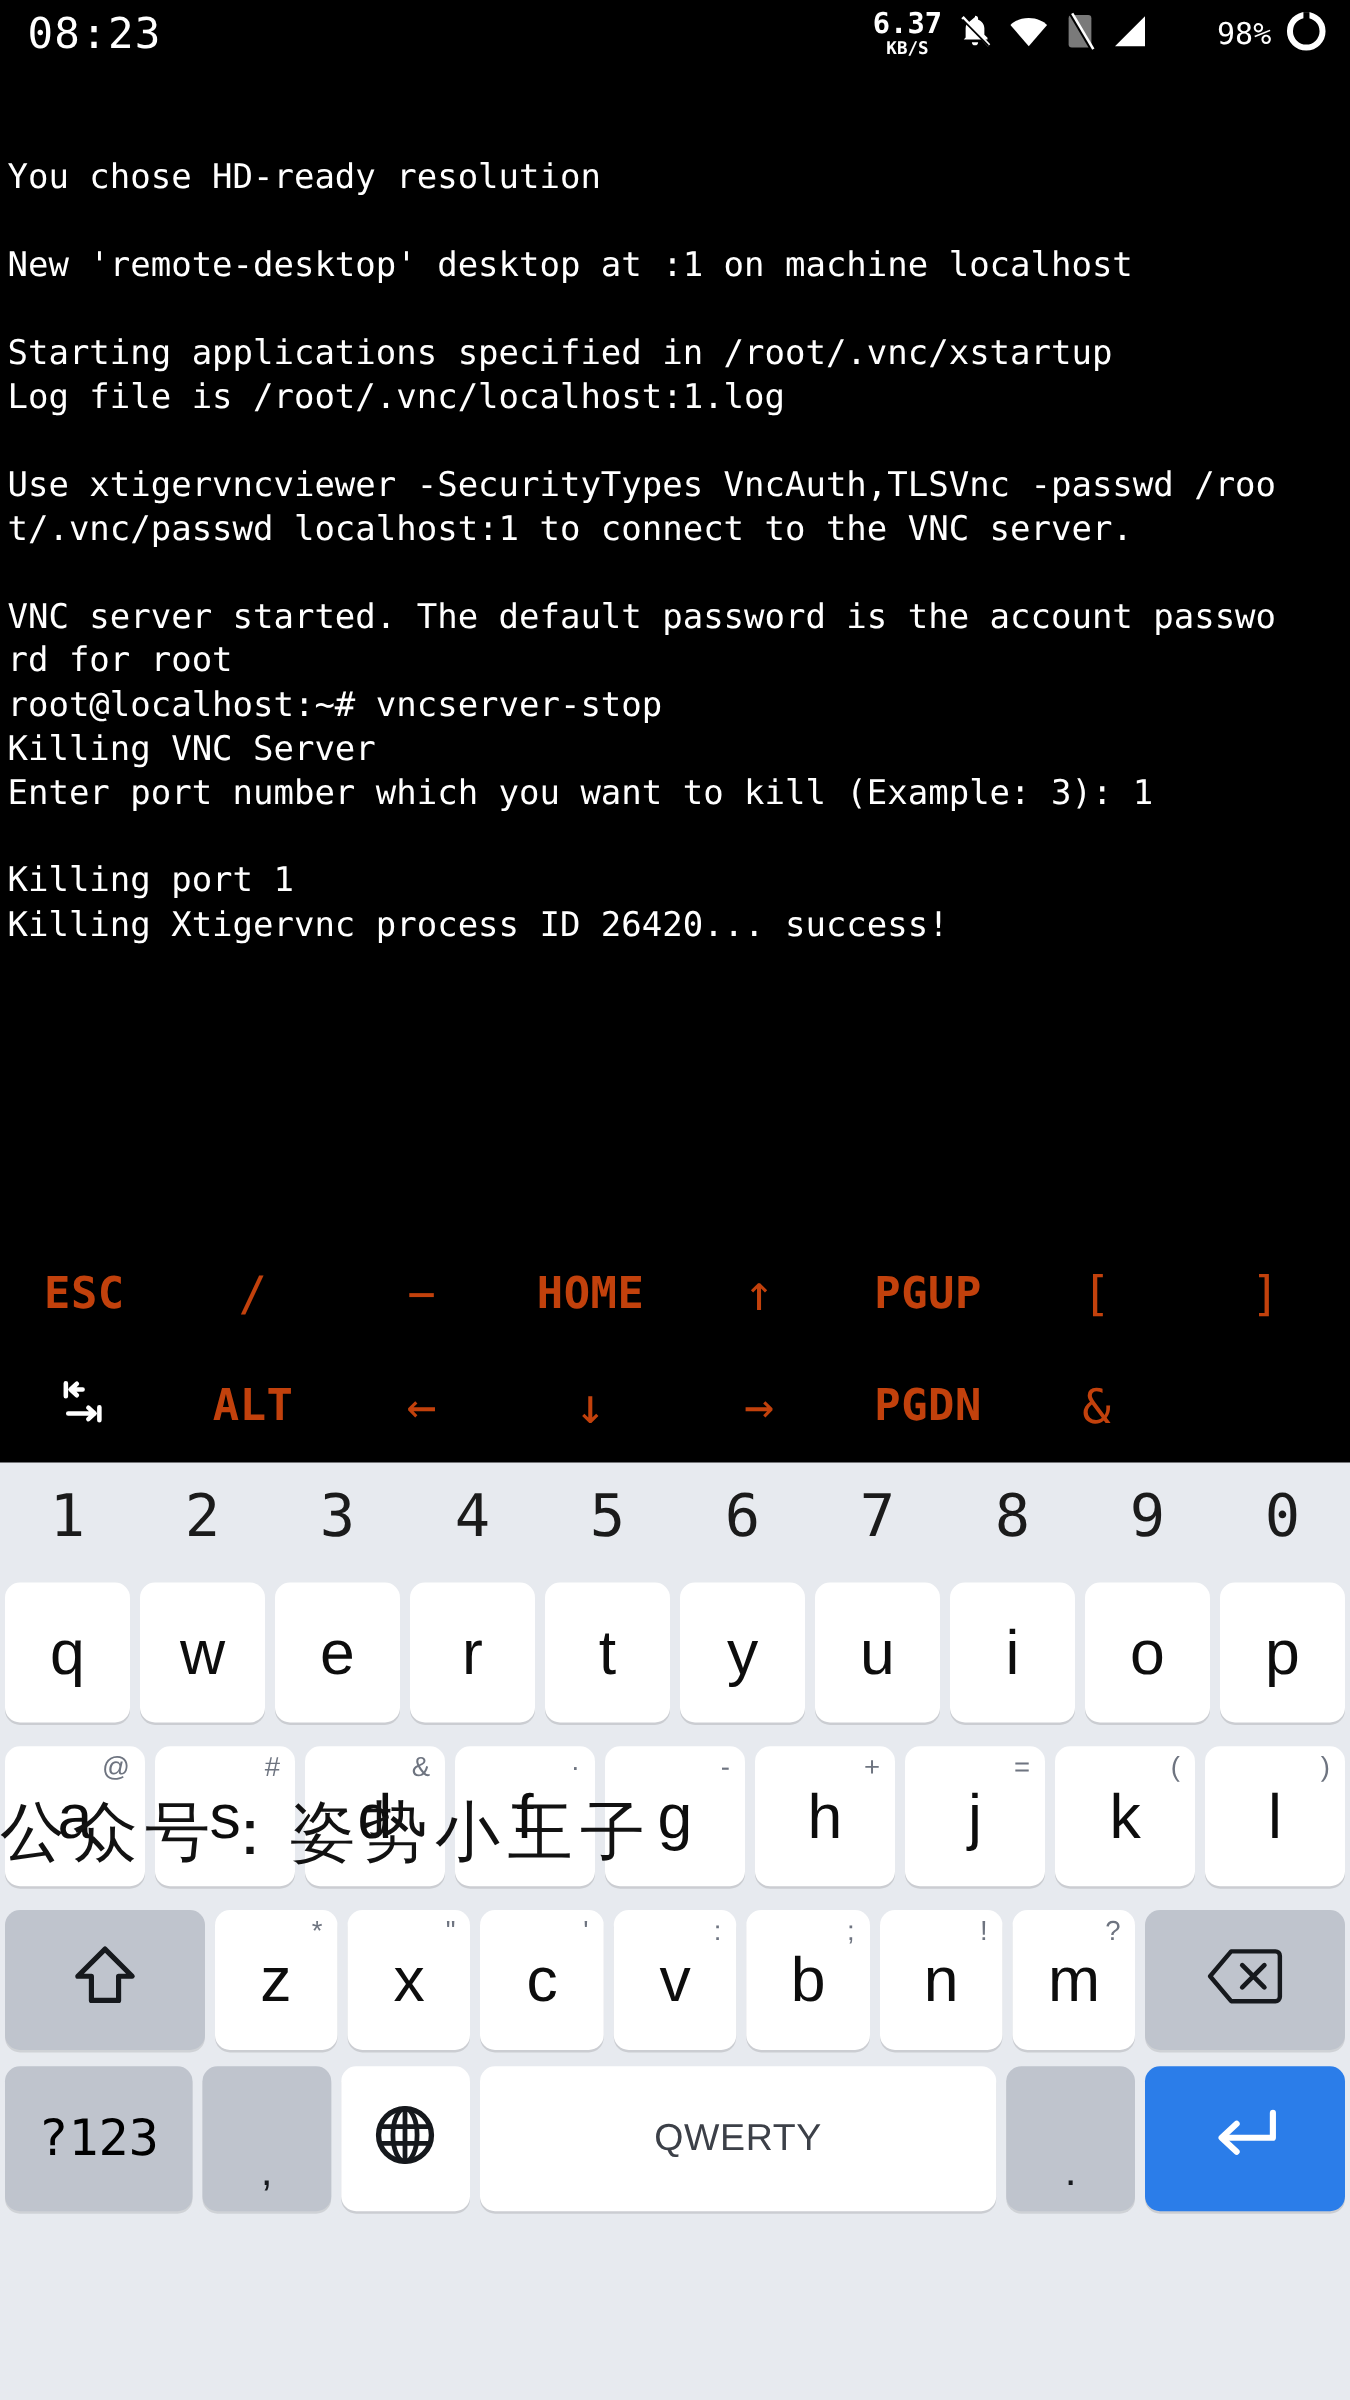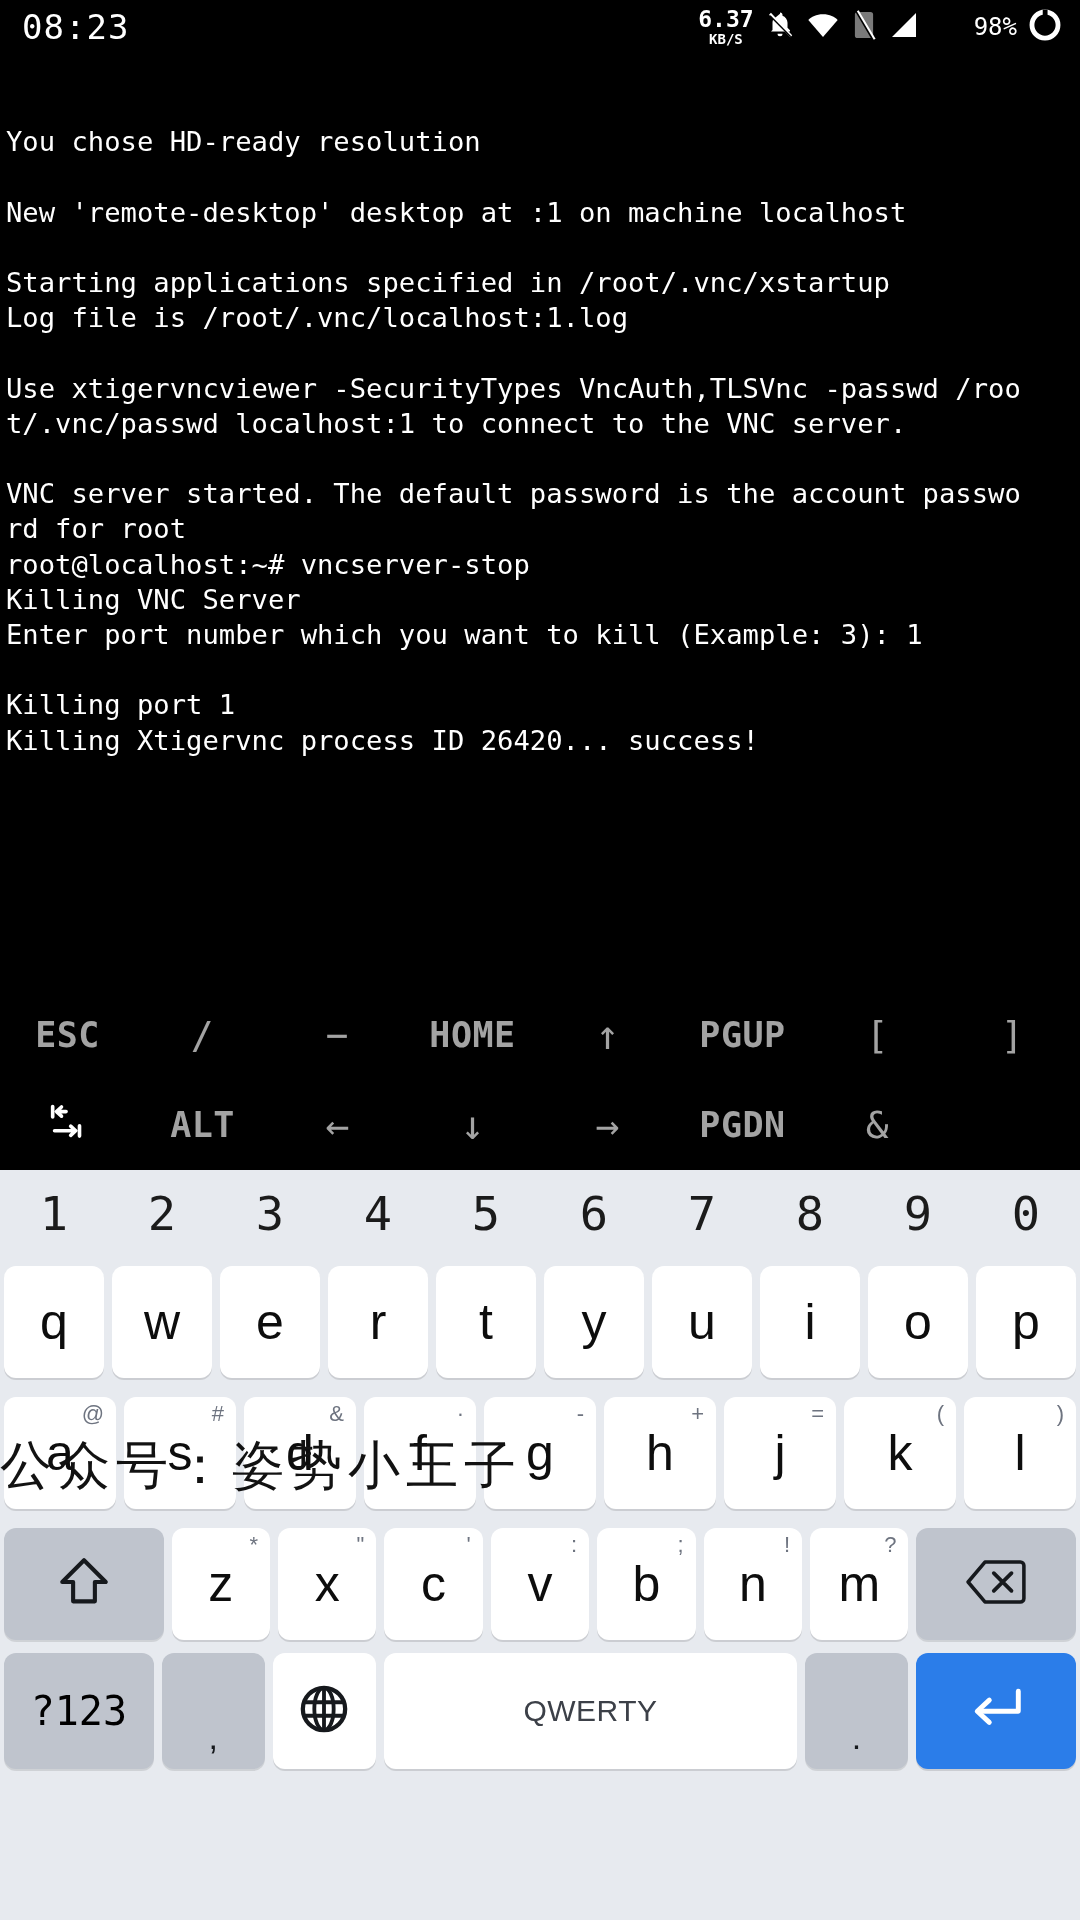--- a/index.html
+++ b/index.html
@@ -46,21 +46,21 @@
   }
 
   
   .extrakeys {
     position: absolute; left: 0; top: 990px; width: 1080px; height: 180px;
     background: #000;
   }
   .ek-row { display: flex; width: 1080px; height: 90px; }
   .ek-key {
     flex: 1 1 0; display: flex; align-items: center; justify-content: center;
-    color: #a3a3a3; font-family: "DejaVu Sans Mono", monospace;
+    color: #c2410c; font-family: "DejaVu Sans Mono", monospace;
     font-size: 35px; font-weight: bold; letter-spacing: 0.5px;
     user-select: none;
   }
   .ek-key.arrow { font-size: 40px; font-weight: normal; }
   .ek-key.sym { font-size: 38px; font-weight: normal; }
   .ek-key.tabicon svg { display: block; }
 
   
   .keyboard {
     position: absolute; left: 0; top: 1170px; width: 1080px; height: 750px;

